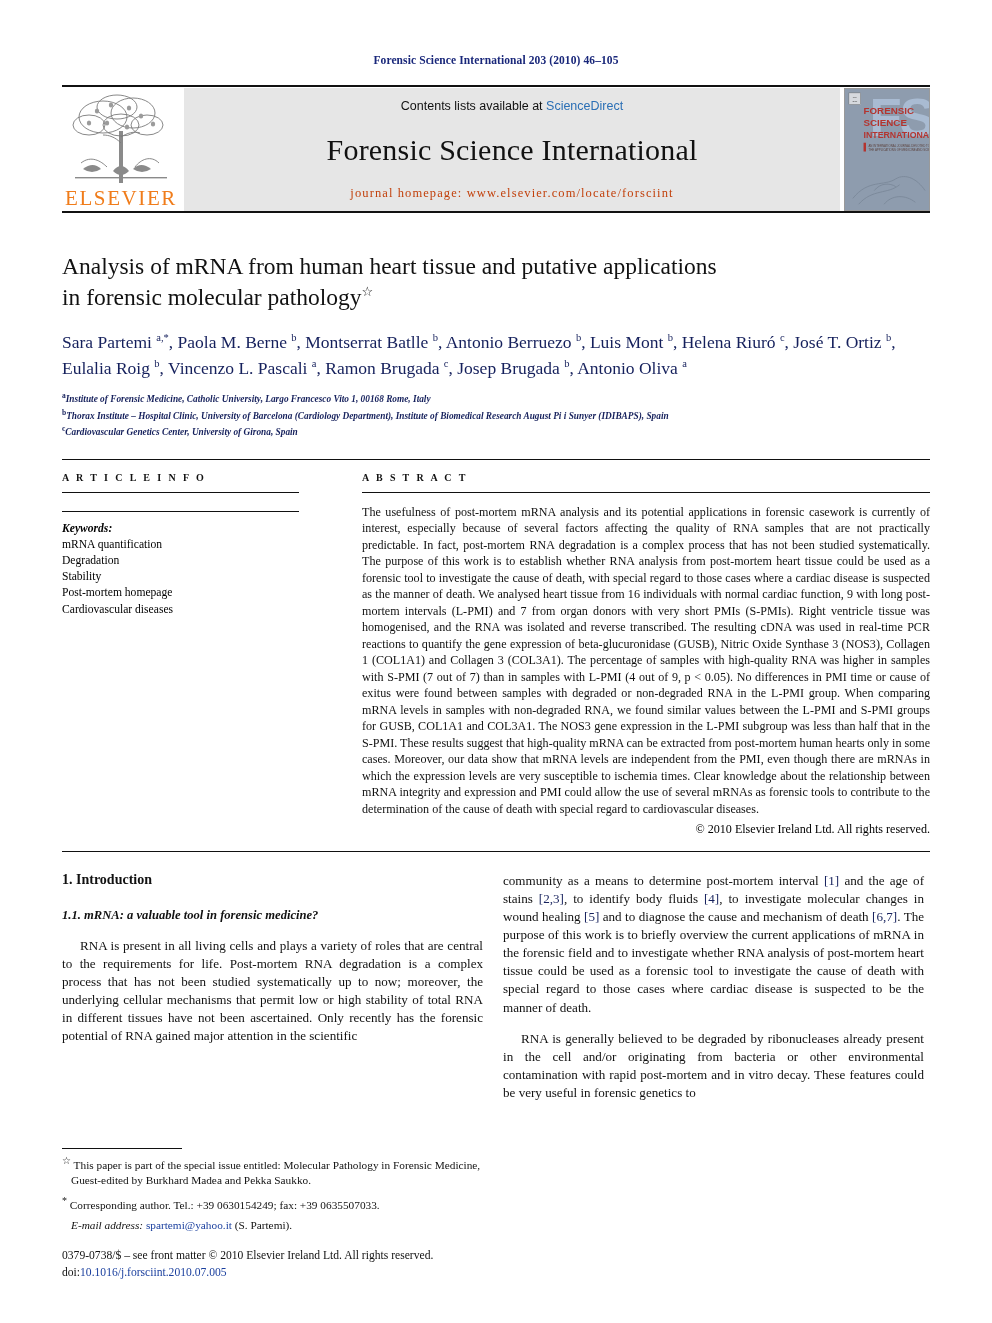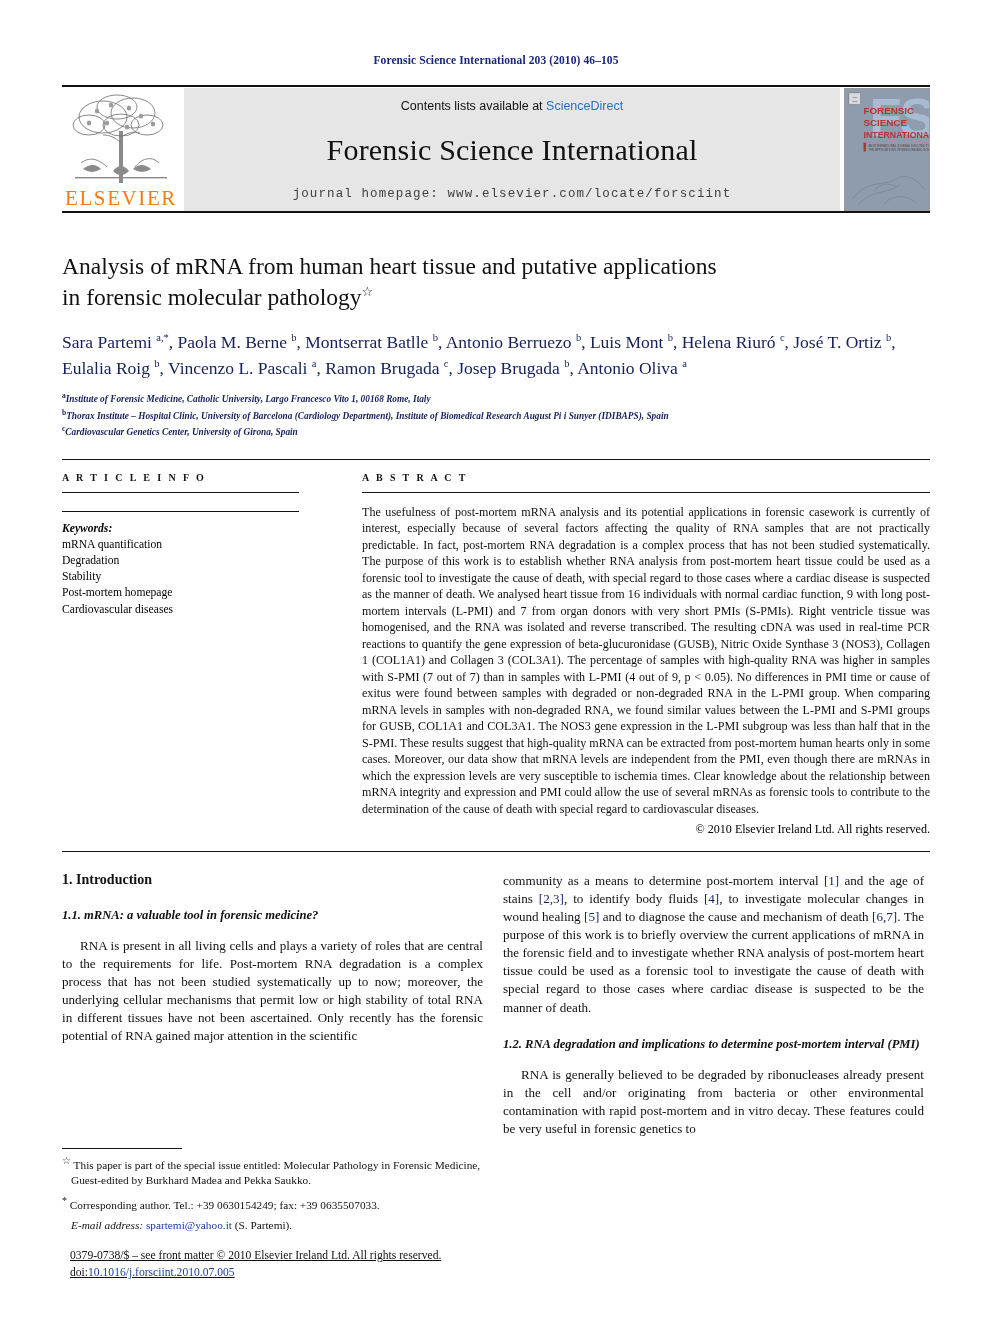--- a/index.html
+++ b/index.html
@@ -71,23 +71,23 @@
   .contents-line .sd {
     color: #2b6fb5;
   }
   .journal-title {
     font-family: "Liberation Serif", serif;
     font-size: 30px;
     color: #111;
     letter-spacing: 0.2px;
   }
   .homepage-line {
-    font-family: Liberation Mono, monospace;
+    font-family: Liberation Serif, serif;
     font-size: 12.5px;
-    color: #404040;
+    color: #c2410c;
     letter-spacing: 1.1px;
   }
   .cover-thumb {
     width: 86px; flex: 0 0 86px;
     border: 1px solid #9a9a9a;
     background: #8d9bb0;
     position: relative;
     overflow: hidden;
   }
   .cover-inner { position: absolute; inset: 0; }
@@ -213,27 +213,26 @@
     margin-top: 5px;
     text-indent: -9px;
     padding-left: 9px;
     color: #111;
   }
   .fn .mark { font-size: 10px; vertical-align: super; }
   .fn .em { font-style: italic; }
   .fn a, .linkblue { color: #1a3f9e; text-decoration: none; }
   .imprint {
     position: absolute;
-    left: 70px;
+    left: 62px;
     top: 1248px;
     width: 470px;
     font-size: 11.6px;
     line-height: 1.45;
     color: #111;
-    text-decoration: underline;
   }
   .imprint .doi { color: #1a3f9e; }
 </style>
 </head>
 <body>
 
 <div class="page">
 
   <div class="runhead">Forensic Science International 203 (2010) 46–105</div>
 
@@ -342,21 +341,20 @@
   <div class="infoabs-bottom"></div>
 
   <div class="body2">
     <div class="bcol">
       <h2 class="secnum">1. Introduction</h2>
       <h3 class="subsec">1.1. mRNA: a valuable tool in forensic medicine?</h3>
       <p class="para">RNA is present in all living cells and plays a variety of roles that are central to the requirements for life. Post-mortem RNA degradation is a complex process that has not been studied systematically up to now; moreover, the underlying cellular mechanisms that permit low or high stability of total RNA in different tissues have not been ascertained. Only recently has the forensic potential of RNA gained major attention in the scientific</p>
     </div>
     <div class="bcol">
       <p class="para" style="margin-top:0;text-indent:0">community as a means to determine post-mortem interval <span class="ref">[1]</span> and the age of stains <span class="ref">[2,3]</span>, to identify body fluids <span class="ref">[4]</span>, to investigate molecular changes in wound healing <span class="ref">[5]</span> and to diagnose the cause and mechanism of death <span class="ref">[6,7]</span>. The purpose of this work is to briefly overview the current applications of mRNA in the forensic field and to investigate whether RNA analysis of post-mortem heart tissue could be used as a forensic tool to investigate the cause of death with special regard to those cases where cardiac disease is suspected to be the manner of death.</p>
-      <h3 class="subsec">1.2. RNA degradation and implications to determine post-mortem interval (PMI)</h3>
       <p class="para">RNA is generally believed to be degraded by ribonucleases already present in the cell and/or originating from bacteria or other environmental contamination with rapid post-mortem and in vitro decay. These features could be very useful in forensic genetics to</p>
     </div>
   </div>
 
   <div class="footnotes">
     <div class="fn-rule"></div>
     <div class="fn"><span class="mark">☆</span> This paper is part of the special issue entitled: Molecular Pathology in Forensic Medicine, Guest-edited by Burkhard Madea and Pekka Saukko.</div>
     <div class="fn"><span class="mark">*</span> Corresponding author. Tel.: +39 0630154249; fax: +39 0635507033.</div>
     <div class="fn" style="text-indent:0;padding-left:9px"><span class="em">E-mail address:</span> <span class="linkblue">spartemi@yahoo.it</span> (S. Partemi).</div>
   </div>

